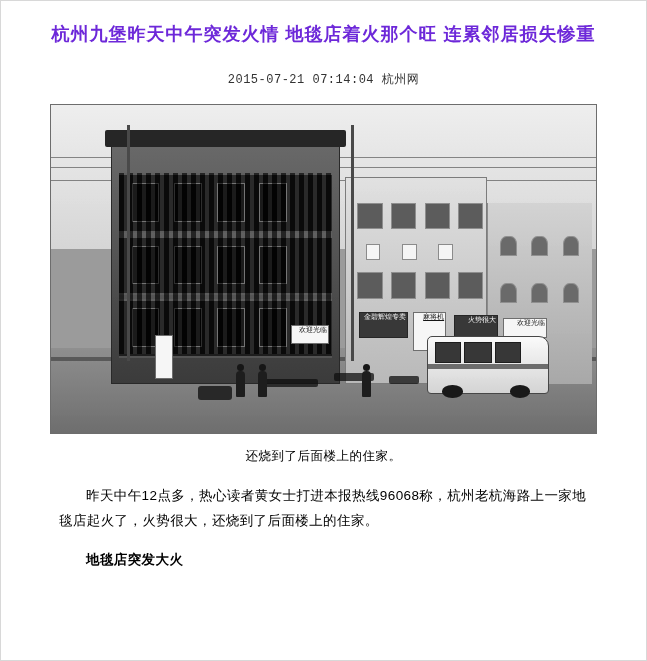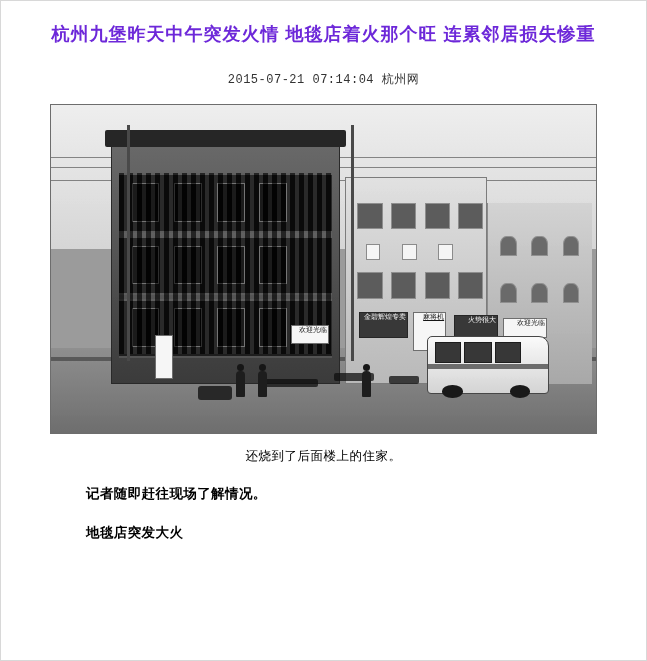--- a/index.html
+++ b/index.html
@@ -311,16 +311,16 @@
         <div class="vw" style="left:30%; width:22%;"></div>
         <div class="vw" style="left:56%; width:20%;"></div>
         <div class="stripe"></div>
         <div class="wheel" style="left:12%"></div>
         <div class="wheel" style="left:68%"></div>
       </div>
     </div>
     <div class="caption">还烧到了后面楼上的住家。</div>
   </div>
 
-  <p class="para bold">记者随即赶往现场了解情况。</p>
+  <p class="para">昨天中午12点多，热心读者黄女士打进本报热线96068称，杭州老杭海路上一家地毯店起火了，火势很大，还烧到了后面楼上的住家。</p>
   <p class="para bold2">地毯店突发大火</p>
 
 </div>
 
 </body></html>

